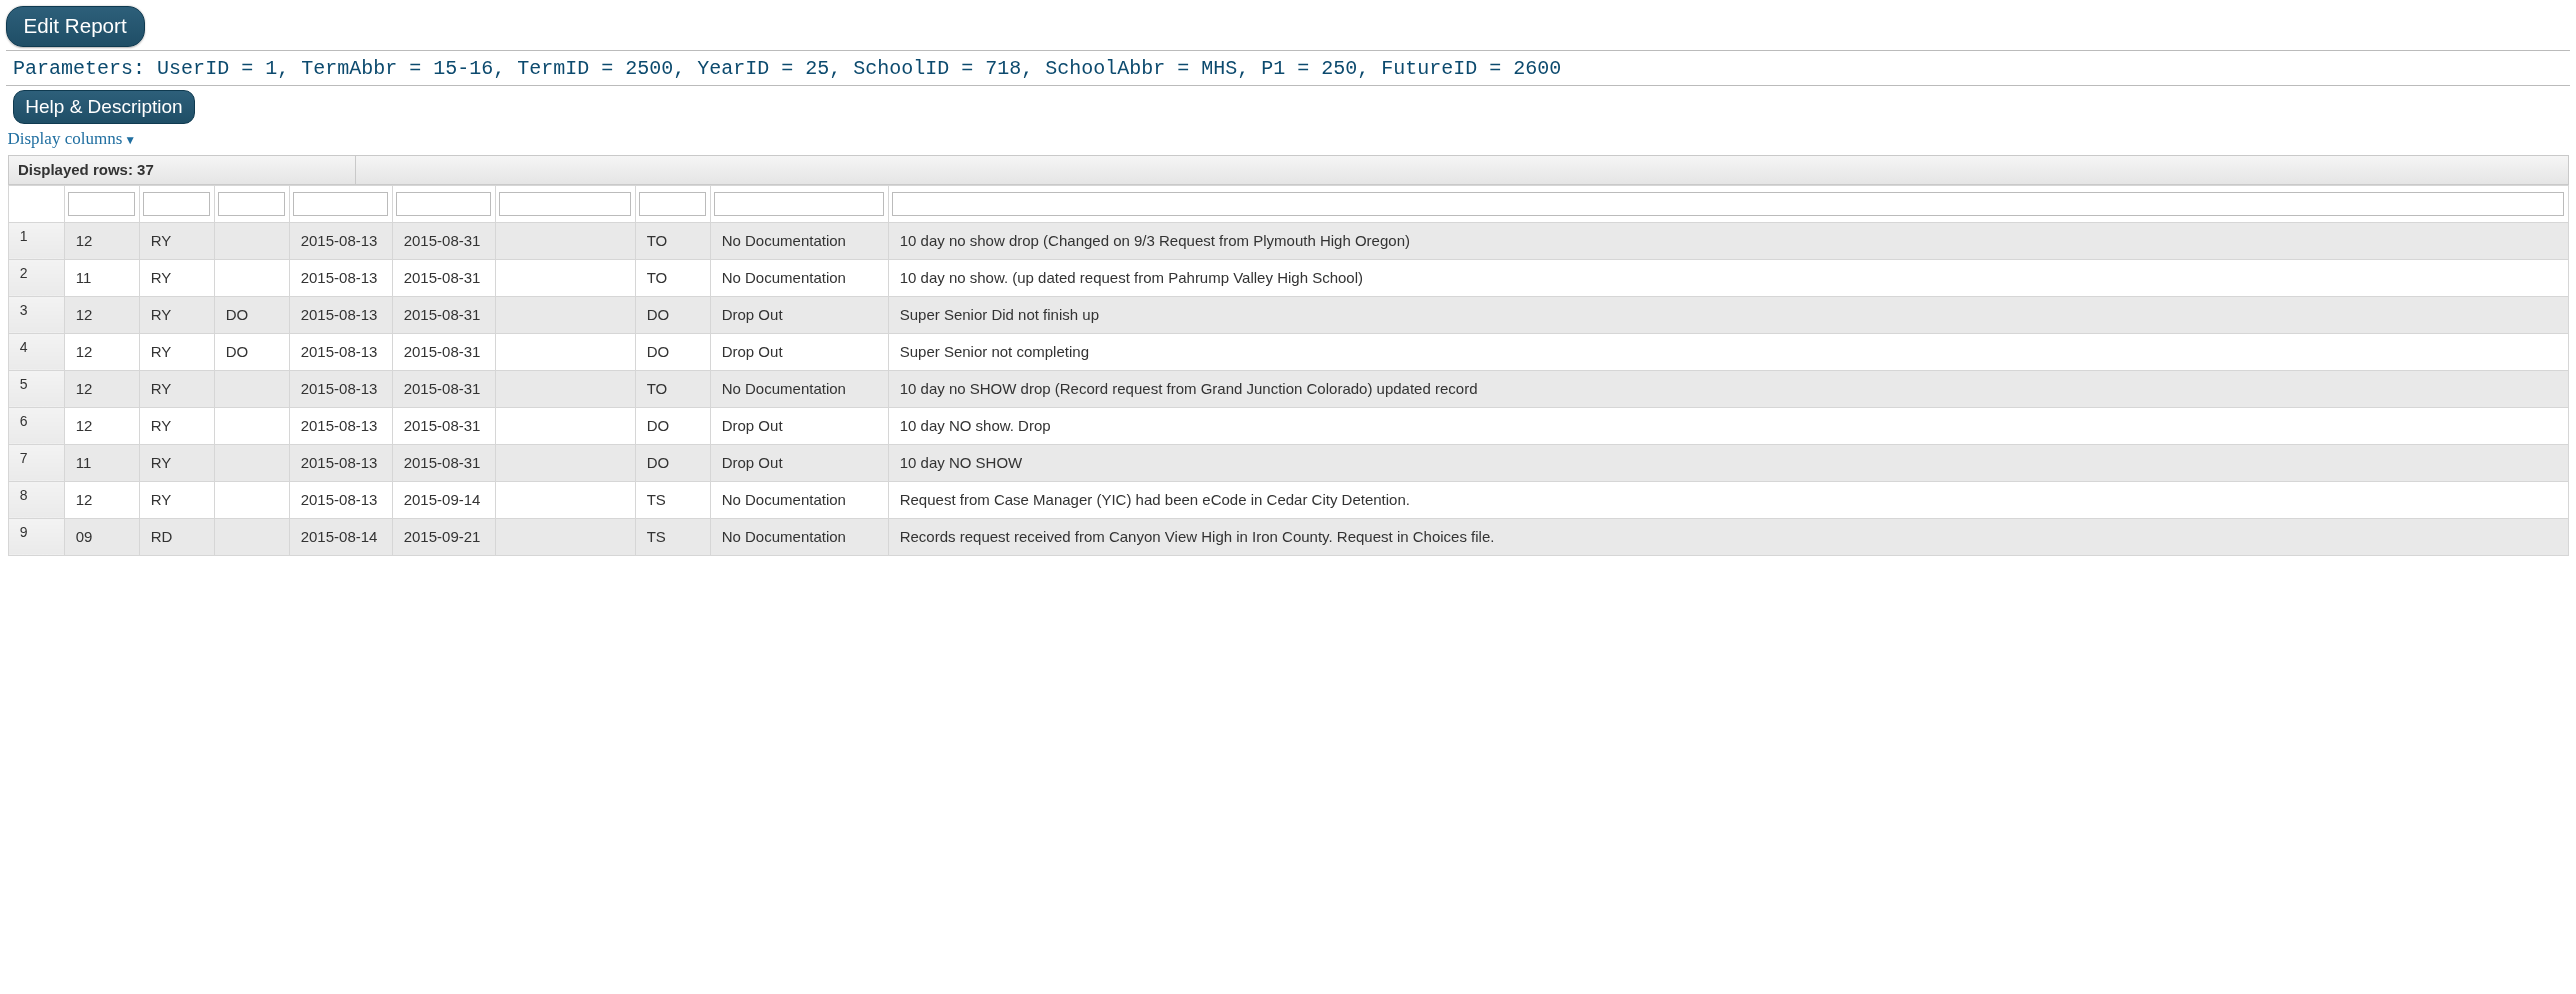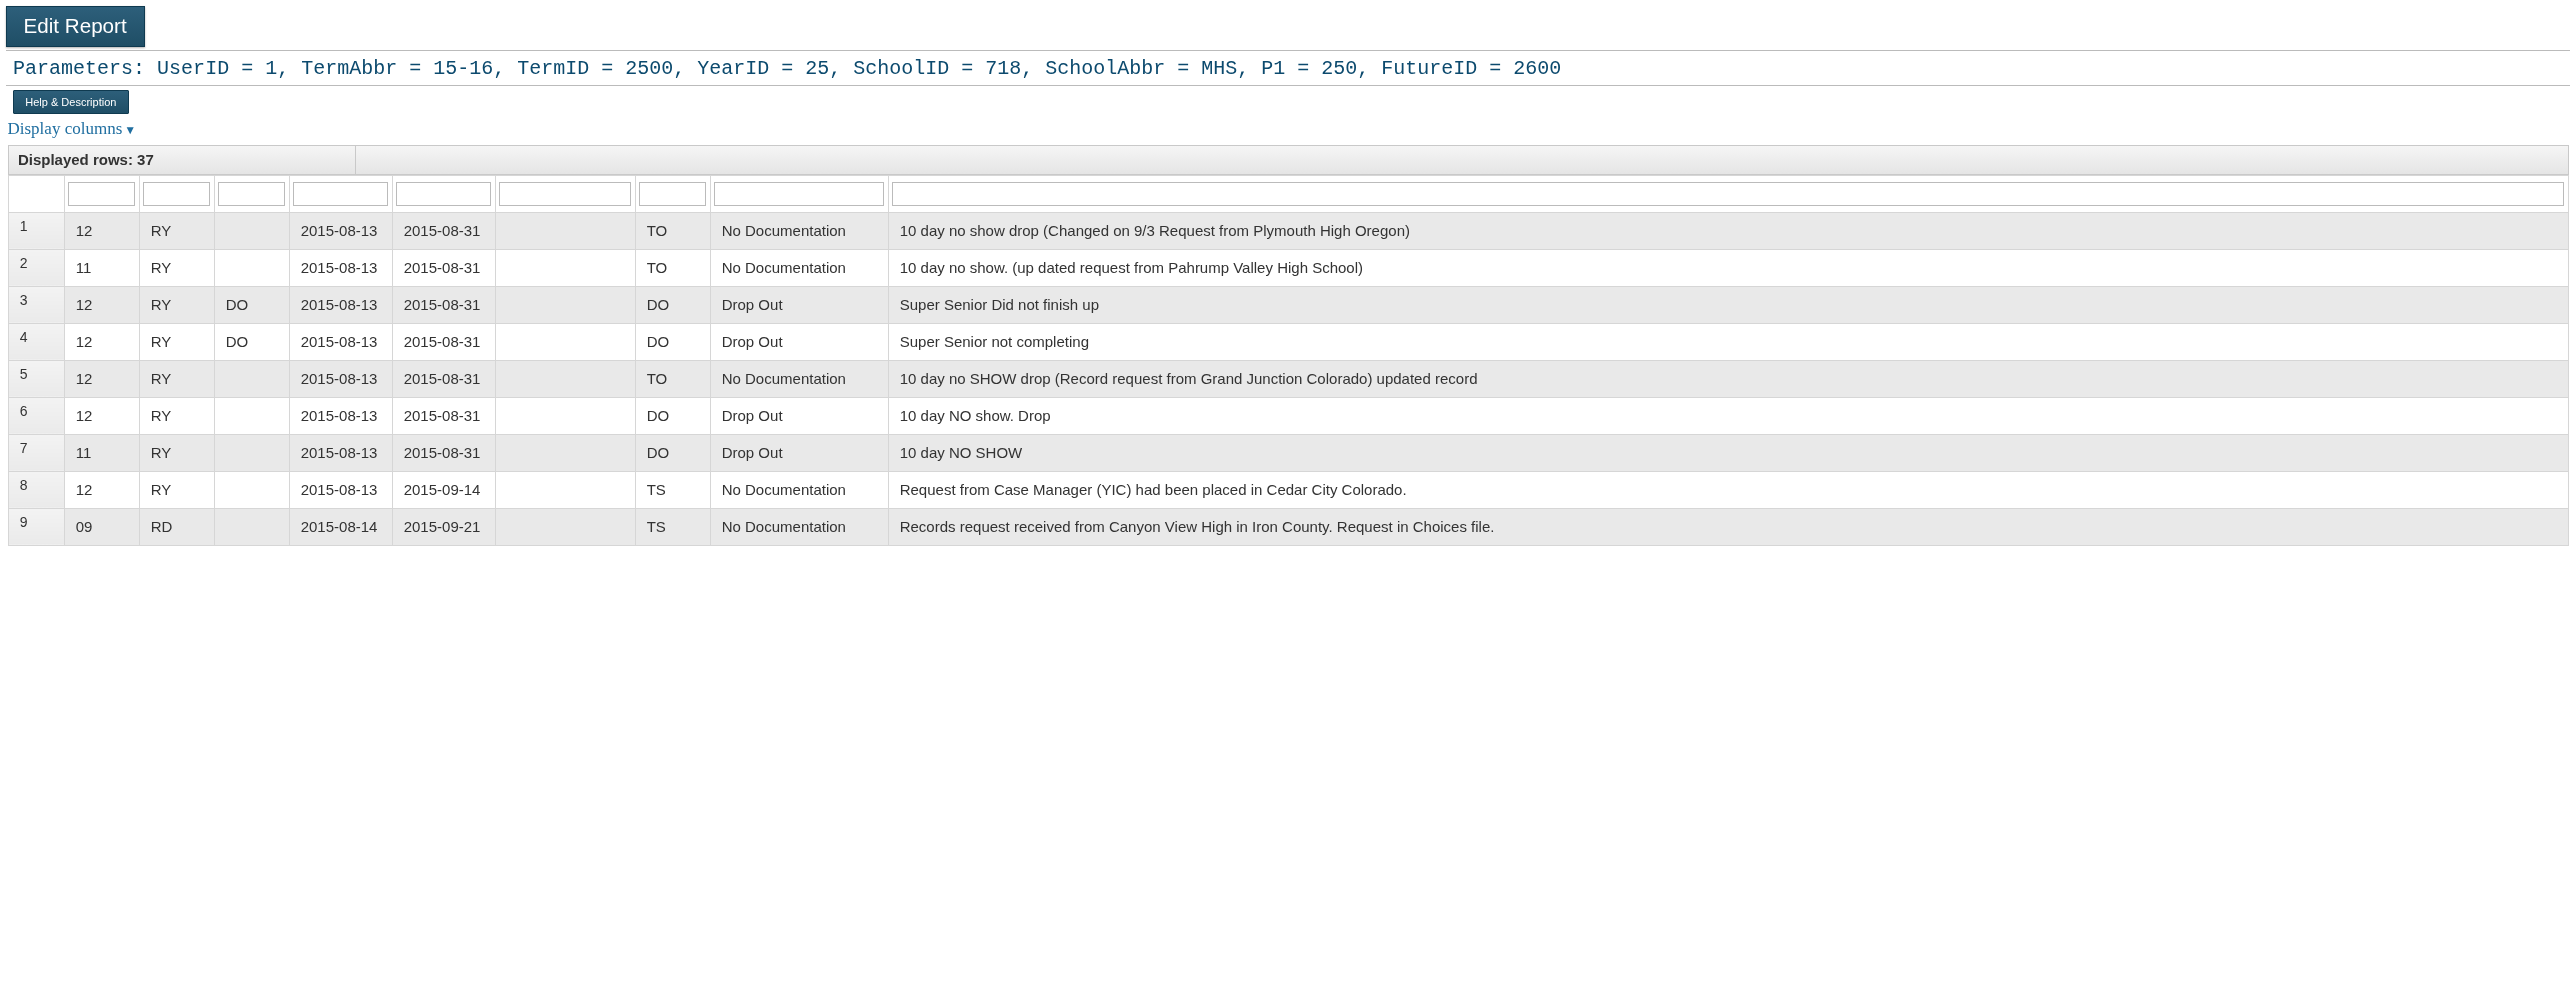--- a/index.html
+++ b/index.html
@@ -12,34 +12,34 @@
   }
   .top-buttons {
     padding: 5.6px 5.6px 3.7px 5.6px;
     display: flex;
     gap: 19px;
   }
   .btn {
     background: linear-gradient(to bottom, #2d5f7a, #1f4e66);
     color: #fff;
     border: 1.9px solid #0f3a50;
-    border-radius: 0;
+    border-radius: 17px;
     padding: 7.5px 17px;
     font-size: 20.6px;
     font-weight: 500;
     cursor: pointer;
     box-shadow: 0 0.9px 1.9px rgba(0,0,0,0.3);
   }
   .btn-small {
     background: linear-gradient(to bottom, #2d5f7a, #1f4e66);
     color: #fff;
     border: 1.9px solid #0f3a50;
-    border-radius: 1px;
+    border-radius: 11px;
     padding: 4.7px 11.2px;
-    font-size: 11px;
+    font-size: 19px;
     cursor: pointer;
   }
   .params-bar {
     border-top: 0.9px solid #bbb;
     border-bottom: 0.9px solid #bbb;
     padding: 5.6px 7.5px;
     font-size: 20px;
     font-family: Liberation Mono, monospace;
     color: #0c4a6e;
     margin: 0 5.6px;
@@ -268,21 +268,21 @@
       <tr class="even">
         <td class="rownum">8</td>
         <td>12</td>
         <td>RY</td>
         <td></td>
         <td>2015-08-13</td>
         <td>2015-09-14</td>
         <td></td>
         <td>TS</td>
         <td>No Documentation</td>
-        <td>Request from Case Manager (YIC) had been placed in Cedar City Colorado.</td>
+        <td>Request from Case Manager (YIC) had been eCode in Cedar City Detention.</td>
       </tr>
       <tr class="odd">
         <td class="rownum">9</td>
         <td>09</td>
         <td>RD</td>
         <td></td>
         <td>2015-08-14</td>
         <td>2015-09-21</td>
         <td></td>
         <td>TS</td>

